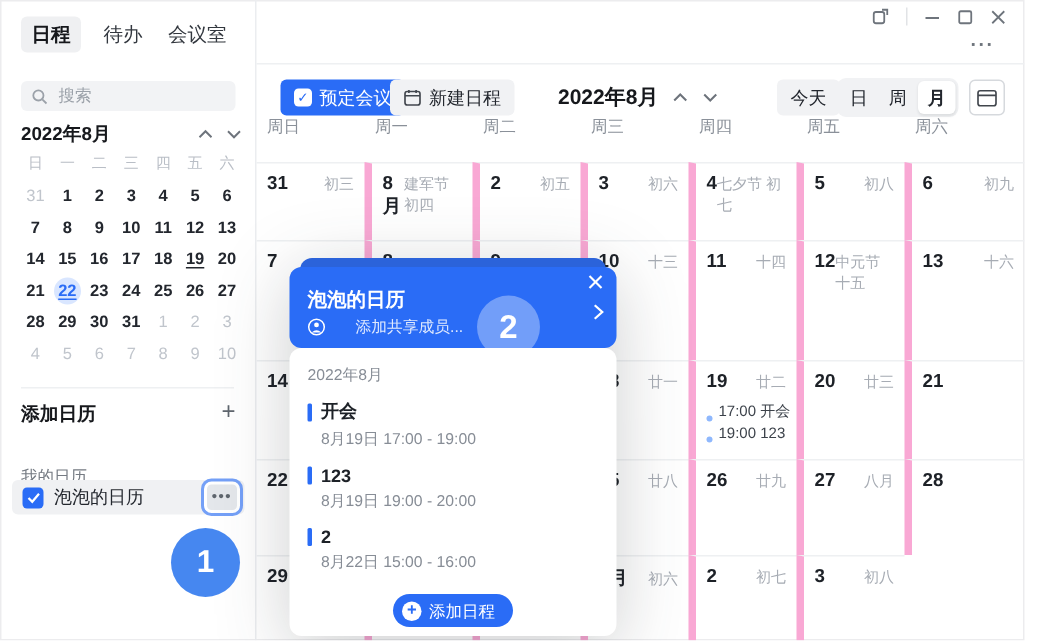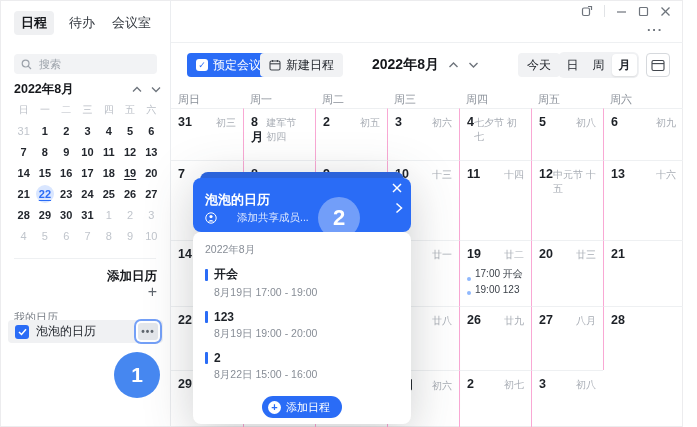--- a/index.html
+++ b/index.html
@@ -25,21 +25,21 @@
   .mini-weekdays{top:103px;}
   .mini-weekdays span{font-size:10px;color:#b9bec6;text-align:center;line-height:14px;}
   .mini-days{top:120px;grid-auto-rows:21px;}
   .mini-day{font-size:11px;font-weight:bold;color:#23272e;display:flex;align-items:center;justify-content:center;cursor:pointer;}
   .mini-day.muted{color:#c0c5cc;font-weight:normal;}
   .mini-day.today{text-decoration:underline;text-underline-offset:2px;}
   .mini-day.selected{color:var(--primary);}
   .mini-day.selected i{font-style:normal;background:var(--selected-bg);width:18px;height:18px;border-radius:50%;
        display:flex;align-items:center;justify-content:center;text-decoration:underline;text-underline-offset:2px;}
   .side-divider{position:absolute;left:14px;right:14px;top:258px;height:1px;background:#eef0f2;}
-  .add-cal{position:absolute;left:14px;top:268px;width:143px;display:flex;align-items:flex-end;flex-direction:column;}
+  .add-cal{position:absolute;left:14px;top:268px;width:143px;display:flex;align-items:flex-start;}
   .add-cal-label{font-size:12.5px;font-weight:bold;color:#16181c;flex:1;}
   .plus-icon{font-size:16px;color:#5f666e;font-weight:normal;cursor:pointer;line-height:14px;}
   .my-cal-label{position:absolute;left:14px;top:297px;font-size:11px;color:#757b83;margin-top:13px;}
   .cal-item{position:absolute;left:8px;top:320px;width:155px;height:23px;background:#f0f1f3;border-radius:4px;
        display:flex;align-items:center;padding:0 5px 0 7px;box-sizing:border-box;gap:7px;cursor:pointer;}
   .checkbox{width:14px;height:14px;background:var(--primary);border-radius:3px;display:flex;align-items:center;
        justify-content:center;flex:0 0 auto;}
   .cal-item-label{font-size:12px;color:#23272e;flex:1;}
   .more-btn{width:20px;height:17px;background:#e4e7eb;border-radius:3px;color:#5f666e;font-size:10px;font-weight:bold;
        display:flex;align-items:center;justify-content:center;letter-spacing:1px;
@@ -63,27 +63,27 @@
   .month-nav .chev{display:flex;cursor:pointer;}
   .btn-today{position:absolute;left:518px;top:53px;}
   .segmented{position:absolute;left:558px;top:52px;height:26px;background:#f1f2f4;border-radius:6px;display:flex;
        align-items:center;padding:2px;box-sizing:border-box;gap:1px;}
   .seg-item{width:25px;height:22px;font-size:12px;color:#23272e;display:flex;align-items:center;justify-content:center;
        border-radius:4px;cursor:pointer;}
   .seg-item.active{background:#fff;font-weight:bold;box-shadow:0 1px 2px rgba(31,35,41,.1);}
   .layout-btn{position:absolute;left:646px;top:53px;width:24px;height:24px;border:1px solid #d6d9dd;border-radius:4px;
        box-sizing:border-box;display:flex;align-items:center;justify-content:center;cursor:pointer;}
   
-  .grid-weekdays{position:absolute;left:171px;right:0;top:89px;height:21px;display:grid;
+  .grid-weekdays{position:absolute;left:171px;right:0;top:75px;height:21px;display:grid;
        grid-template-columns:repeat(6,72px) 1fr;}
   .grid-weekdays span{font-size:11px;color:#8a9099;padding-left:7px;line-height:21px;}
   .month-grid{position:absolute;left:171px;right:0;top:108px;bottom:0;display:grid;
        grid-template-columns:repeat(6,72px) 1fr;grid-template-rows:52px 80px 66px 64px auto;}
   .cell{border-top:1px solid #eef0f2;padding:6px 7px 0;box-sizing:border-box;overflow:hidden;cursor:pointer;}
-  .cell:not(:nth-child(7n+1)){border-left:1px solid #f9a8d4;}
+  .cell:not(:nth-child(7n+1)){border-left:5px solid #f9a8d4;}
   .cell-head{display:flex;justify-content:space-between;align-items:baseline;}
   .cell-day{font-size:12.5px;font-weight:bold;color:#1d2127;}
   .cell-lunar{font-size:10px;color:#a7acb4;}
   .cell-events{margin-top:5px;display:flex;flex-direction:column;gap:3px;}
   .cell-event{display:flex;align-items:flex-end;gap:4px;font-size:10px;color:#3c424a;white-space:nowrap;}
   .cell-event i{width:4px;height:4px;border-radius:50%;background:var(--event-dot);flex:0 0 auto;font-style:normal;}
   
   .popup{position:absolute;left:193px;top:172px;width:218px;bottom:3px;z-index:40;
        filter:drop-shadow(0 10px 24px rgba(31,35,41,.22));}
   .popup-back{position:absolute;left:7px;right:7px;top:0;height:16px;background:var(--primary-dark);

